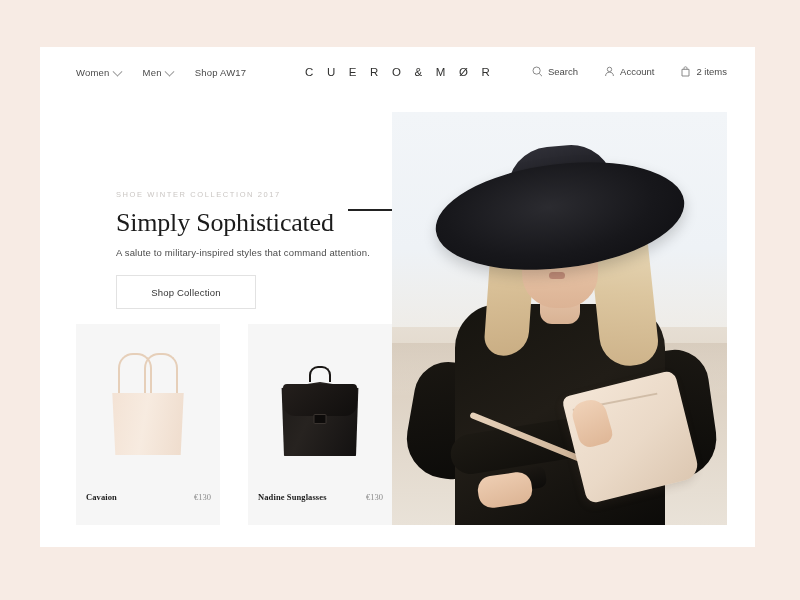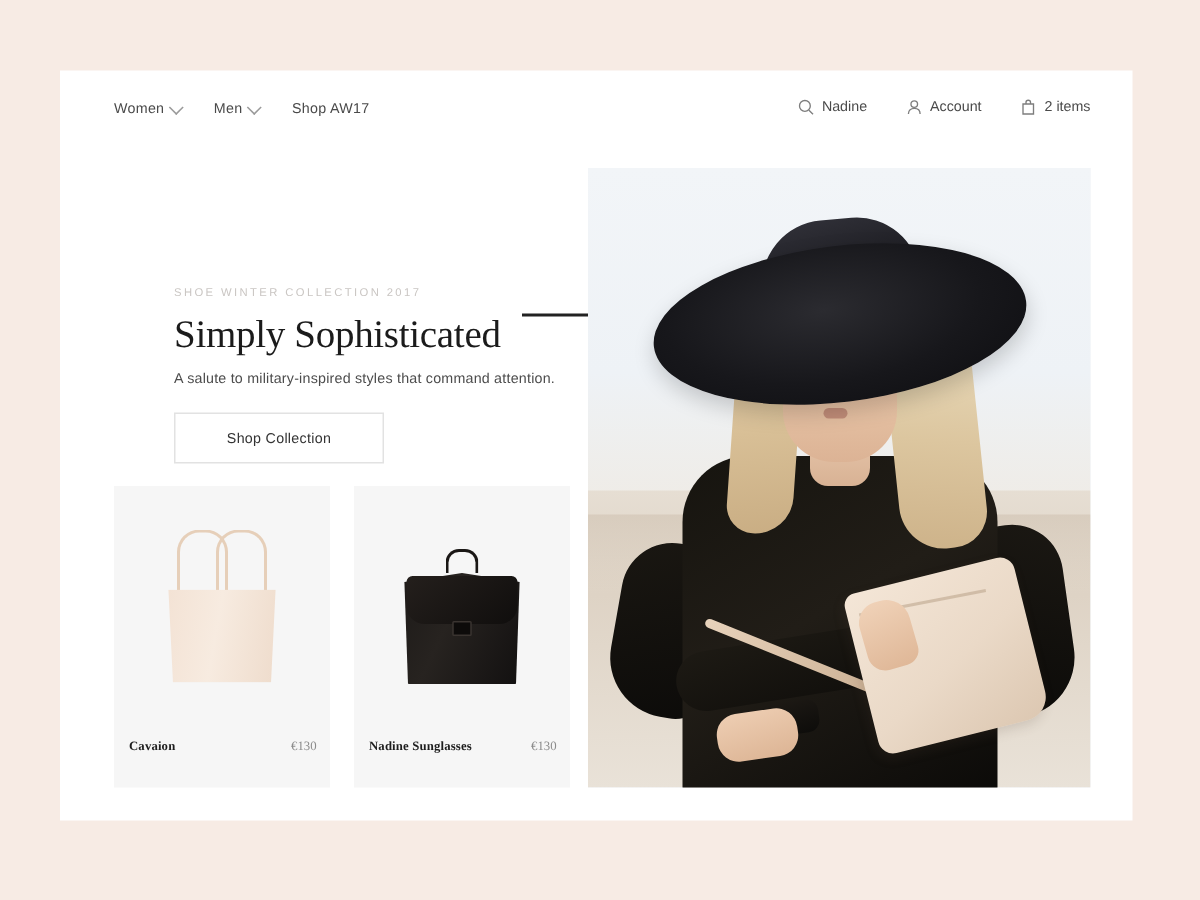--- a/index.html
+++ b/index.html
@@ -152,21 +152,21 @@
     font-family: "Liberation Sans", sans-serif;
     padding: 0;
   }
 
   
   #product-list {
     position: absolute;
     left: 36px;
     top: 277px;
     display: flex;
-    gap: 16px;
+    gap: 28px;
   }
   .product-card {
     width: 144px;
     height: 201px;
     background: #f6f6f6;
     position: relative;
     cursor: pointer;
   }
   .product-image {
     position: absolute;
@@ -434,31 +434,32 @@
       </div>
       <div class="nav-link">
         <span>Men</span>
         <span class="chev"></span>
       </div>
       <div class="nav-link">
         <span>Shop AW17</span>
       </div>
     </div>
 
+    <div id="brand-logo">C U E R O &amp; M Ø R</div>
 
     <div class="nav-right">
 
       <div class="util-link">
         <span>
           <svg width="11" height="11" viewBox="0 0 11 11">
             <circle cx="4.6" cy="4.6" r="3.6" fill="none" stroke="#7d7d7d" stroke-width="0.9"></circle>
             <line x1="7.3" y1="7.5" x2="10" y2="10.2" stroke="#7d7d7d" stroke-width="0.9"></line>
           </svg>
         </span>
-        <span>Nadine</span>
+        <span>Search</span>
       </div>
 
       <div class="util-link">
         <span>
           <svg width="11" height="11" viewBox="0 0 11 11">
             <circle cx="5.5" cy="3.4" r="2.2" fill="none" stroke="#7d7d7d" stroke-width="0.9"></circle>
             <path d="M1.6 10 C1.6 7.4 3.3 6.2 5.5 6.2 C7.7 6.2 9.4 7.4 9.4 10" fill="none" stroke="#7d7d7d" stroke-width="0.9"></path>
           </svg>
         </span>
         <span>Account</span>

